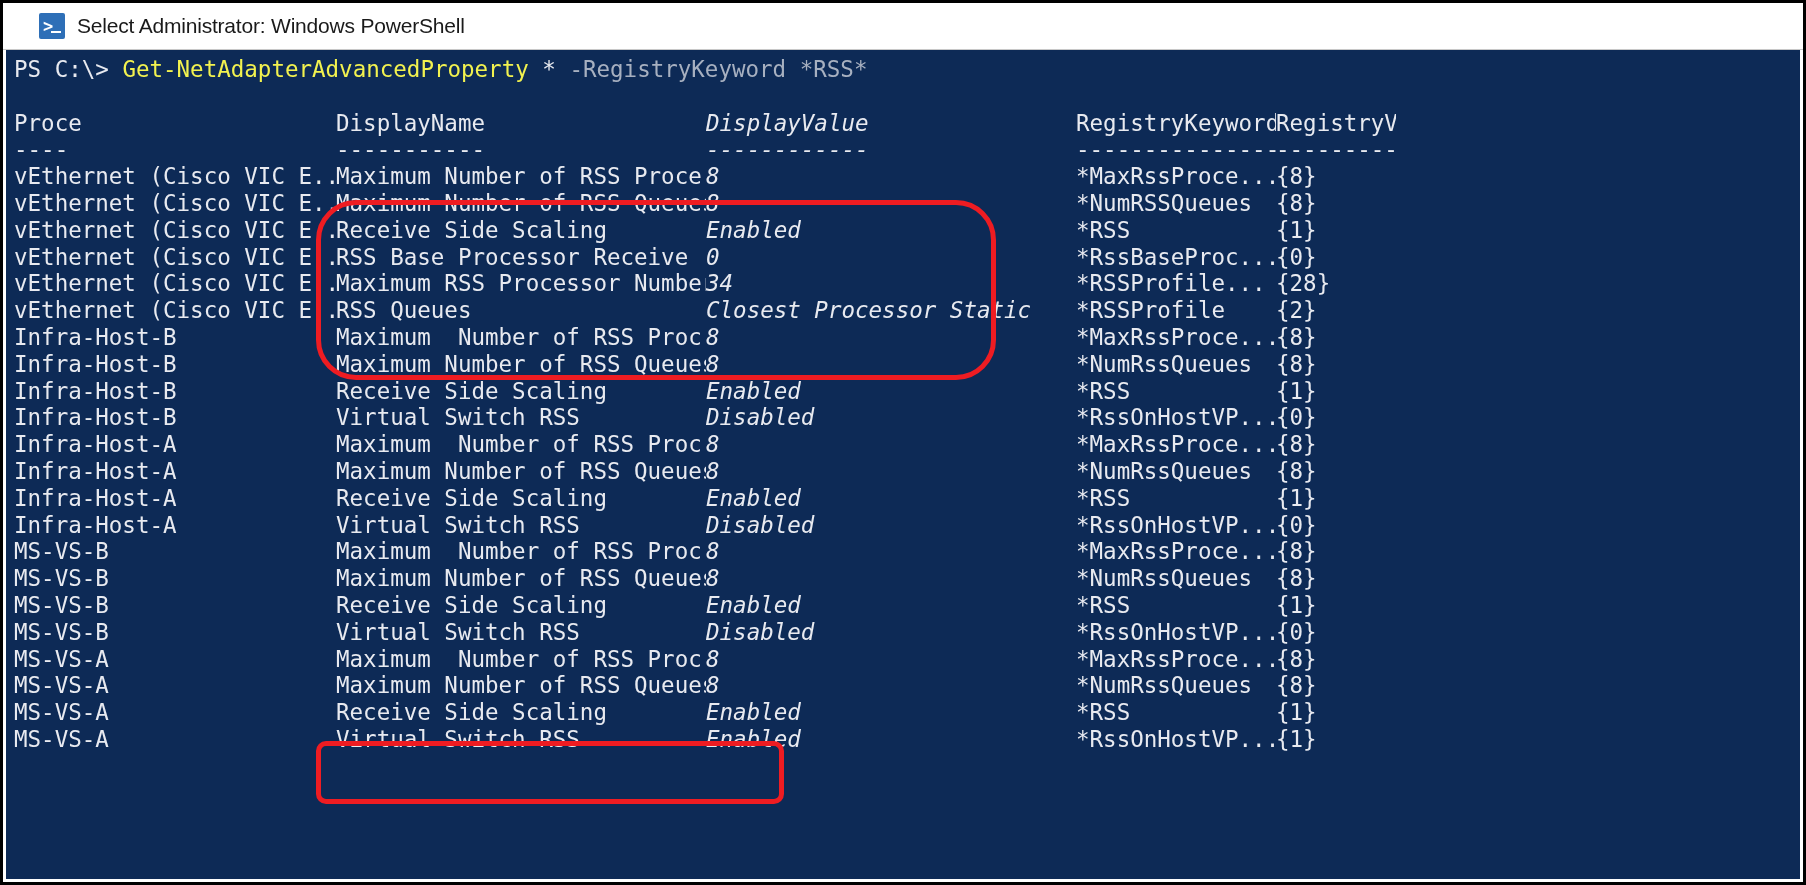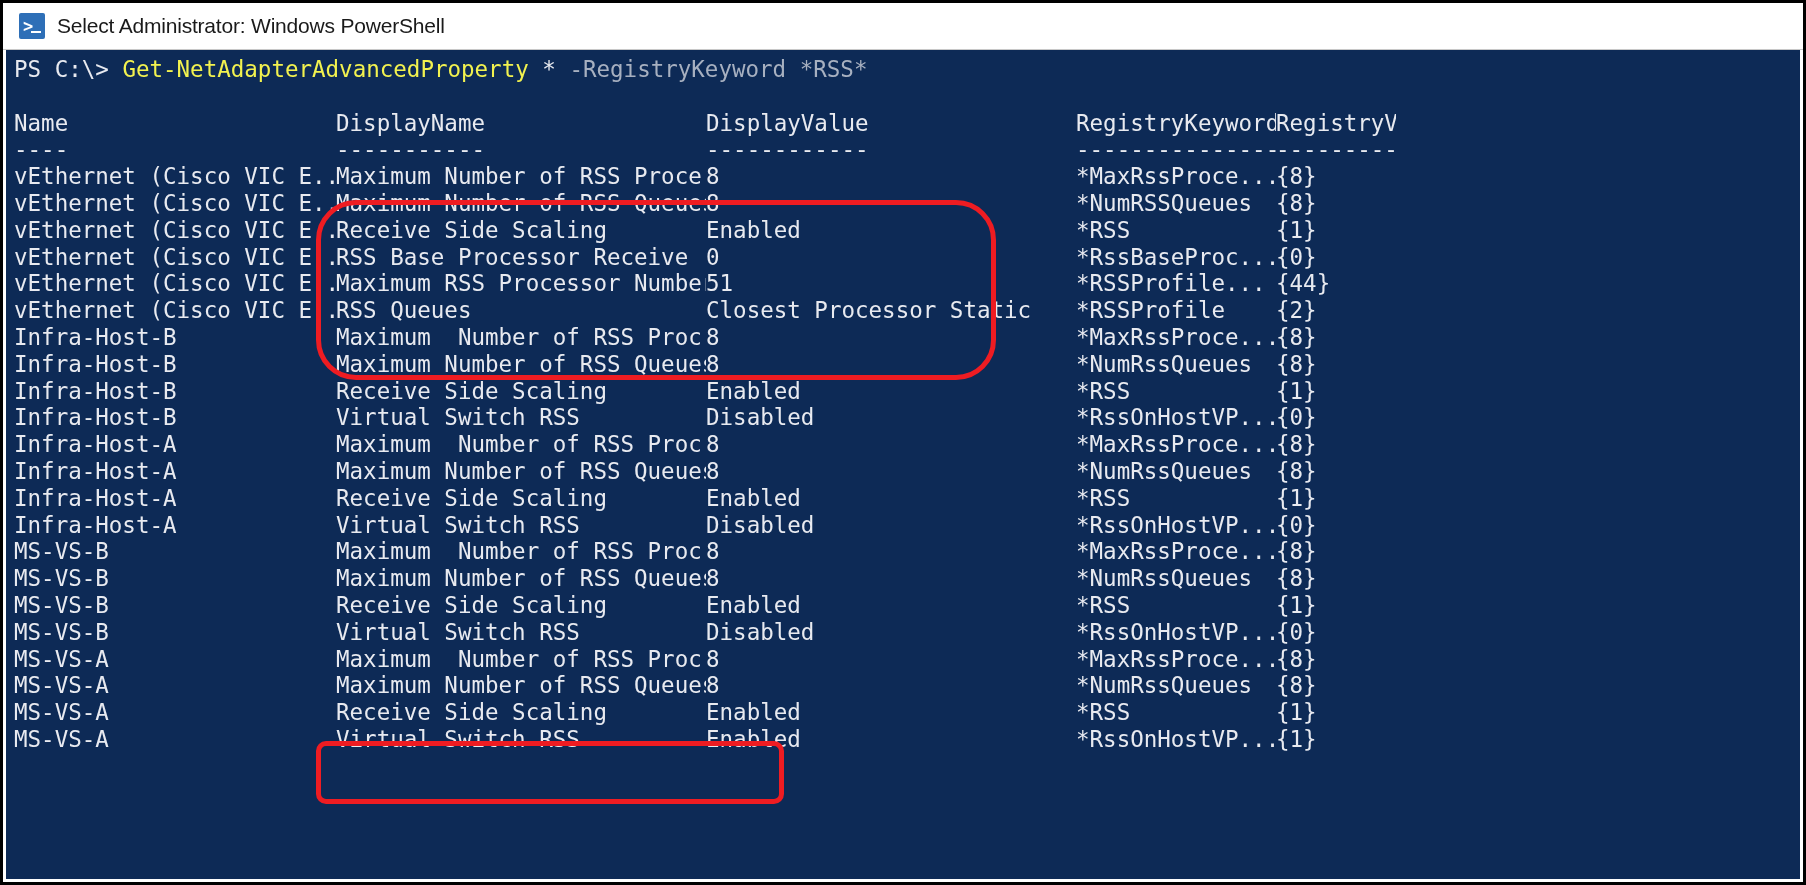--- a/index.html
+++ b/index.html
@@ -30,21 +30,21 @@
   
   #titlebar {
     position: absolute;
     left: 0;
     top: 0;
     right: 0;
     height: 47px;
     background: #ffffff;
     display: flex;
     align-items: center;
-    padding-left: 16px;
+    padding-left: 36px;
     box-sizing: border-box;
     border-bottom: 1px solid #c8c8c8;
   }
   #ps-icon {
     width: 26px;
     height: 26px;
     background: #2e6fb7;
     border-radius: 2px;
     position: relative;
     flex: 0 0 auto;
@@ -110,21 +110,21 @@
   .line.blank { color: transparent; }
 
   .tok-prompt { color: #e8eaf0; }
   .tok-cmd    { color: #f2f24f; }
   .tok-star   { color: #e8eaf0; }
   .tok-param  { color: #a7b0c0; }
 
   
   .col-name { display: inline-block; width: 322px; overflow: hidden; }
   .col-disp { display: inline-block; width: 370px; overflow: hidden; }
-  .col-val  { display: inline-block; width: 370px; overflow: hidden; }
+  .col-val  { display: inline-block; width: 370px; overflow: hidden; font-style: italic; }
   .col-key  { display: inline-block; width: 200px; overflow: hidden; }
   .col-rval { display: inline-block; width: 120px; overflow: hidden; }
 
   #rows { position: relative; }
 
   
   .redbox {
     position: absolute;
     border: 5px solid #ee1c22;
     border-radius: 40px;
@@ -155,30 +155,30 @@
     <div id="title-text">Select Administrator: Windows PowerShell</div>
   </div>
 
   <div id="console">
     <div id="console-inner">
 
       <div class="line"><span class="tok-prompt">PS C:\&gt;</span><span class="tok-prompt"> </span><span class="tok-cmd">Get-NetAdapterAdvancedProperty</span><span class="tok-star"> </span><span class="tok-star">*</span><span class="tok-star"> </span><span class="tok-param">-RegistryKeyword</span><span class="tok-param"> </span><span class="tok-param">*RSS*</span></div>
 
       <div class="line blank">&nbsp;</div>
 
-      <div class="line"><span class="col-name">Name</span><span class="col-disp">DisplayName</span><span class="col-val">DisplayValue</span><span class="col-key">RegistryKeyword</span><span class="col-rval">RegistryValue</span></div>
+      <div class="line"><span class="col-name">Proce</span><span class="col-disp">DisplayName</span><span class="col-val">DisplayValue</span><span class="col-key">RegistryKeyword</span><span class="col-rval">RegistryValue</span></div>
 
       <div class="line"><span class="col-name">----</span><span class="col-disp">-----------</span><span class="col-val">------------</span><span class="col-key">---------------</span><span class="col-rval">-------------</span></div>
 
       <div id="rows">
           <div class="line"><span class="col-name">vEthernet (Cisco VIC E...</span><span class="col-disp">Maximum Number of RSS Proce...</span><span class="col-val">8</span><span class="col-key">*MaxRssProce...</span><span class="col-rval">{8}</span></div>
           <div class="line"><span class="col-name">vEthernet (Cisco VIC E...</span><span class="col-disp">Maximum Number of RSS Queues</span><span class="col-val">8</span><span class="col-key">*NumRSSQueues</span><span class="col-rval">{8}</span></div>
           <div class="line"><span class="col-name">vEthernet (Cisco VIC E...</span><span class="col-disp">Receive Side Scaling</span><span class="col-val">Enabled</span><span class="col-key">*RSS</span><span class="col-rval">{1}</span></div>
           <div class="line"><span class="col-name">vEthernet (Cisco VIC E...</span><span class="col-disp">RSS Base Processor Receive</span><span class="col-val">0</span><span class="col-key">*RssBaseProc...</span><span class="col-rval">{0}</span></div>
-          <div class="line"><span class="col-name">vEthernet (Cisco VIC E...</span><span class="col-disp">Maximum RSS Processor Number</span><span class="col-val">51</span><span class="col-key">*RSSProfile...</span><span class="col-rval">{44}</span></div>
+          <div class="line"><span class="col-name">vEthernet (Cisco VIC E...</span><span class="col-disp">Maximum RSS Processor Number</span><span class="col-val">34</span><span class="col-key">*RSSProfile...</span><span class="col-rval">{28}</span></div>
           <div class="line"><span class="col-name">vEthernet (Cisco VIC E...</span><span class="col-disp">RSS Queues</span><span class="col-val">Closest Processor Static</span><span class="col-key">*RSSProfile</span><span class="col-rval">{2}</span></div>
           <div class="line"><span class="col-name">Infra-Host-B</span><span class="col-disp">Maximum  Number of RSS Proc...</span><span class="col-val">8</span><span class="col-key">*MaxRssProce...</span><span class="col-rval">{8}</span></div>
           <div class="line"><span class="col-name">Infra-Host-B</span><span class="col-disp">Maximum Number of RSS Queues</span><span class="col-val">8</span><span class="col-key">*NumRssQueues</span><span class="col-rval">{8}</span></div>
           <div class="line"><span class="col-name">Infra-Host-B</span><span class="col-disp">Receive Side Scaling</span><span class="col-val">Enabled</span><span class="col-key">*RSS</span><span class="col-rval">{1}</span></div>
           <div class="line"><span class="col-name">Infra-Host-B</span><span class="col-disp">Virtual Switch RSS</span><span class="col-val">Disabled</span><span class="col-key">*RssOnHostVP...</span><span class="col-rval">{0}</span></div>
           <div class="line"><span class="col-name">Infra-Host-A</span><span class="col-disp">Maximum  Number of RSS Proc...</span><span class="col-val">8</span><span class="col-key">*MaxRssProce...</span><span class="col-rval">{8}</span></div>
           <div class="line"><span class="col-name">Infra-Host-A</span><span class="col-disp">Maximum Number of RSS Queues</span><span class="col-val">8</span><span class="col-key">*NumRssQueues</span><span class="col-rval">{8}</span></div>
           <div class="line"><span class="col-name">Infra-Host-A</span><span class="col-disp">Receive Side Scaling</span><span class="col-val">Enabled</span><span class="col-key">*RSS</span><span class="col-rval">{1}</span></div>
           <div class="line"><span class="col-name">Infra-Host-A</span><span class="col-disp">Virtual Switch RSS</span><span class="col-val">Disabled</span><span class="col-key">*RssOnHostVP...</span><span class="col-rval">{0}</span></div>
           <div class="line"><span class="col-name">MS-VS-B</span><span class="col-disp">Maximum  Number of RSS Proc...</span><span class="col-val">8</span><span class="col-key">*MaxRssProce...</span><span class="col-rval">{8}</span></div>

